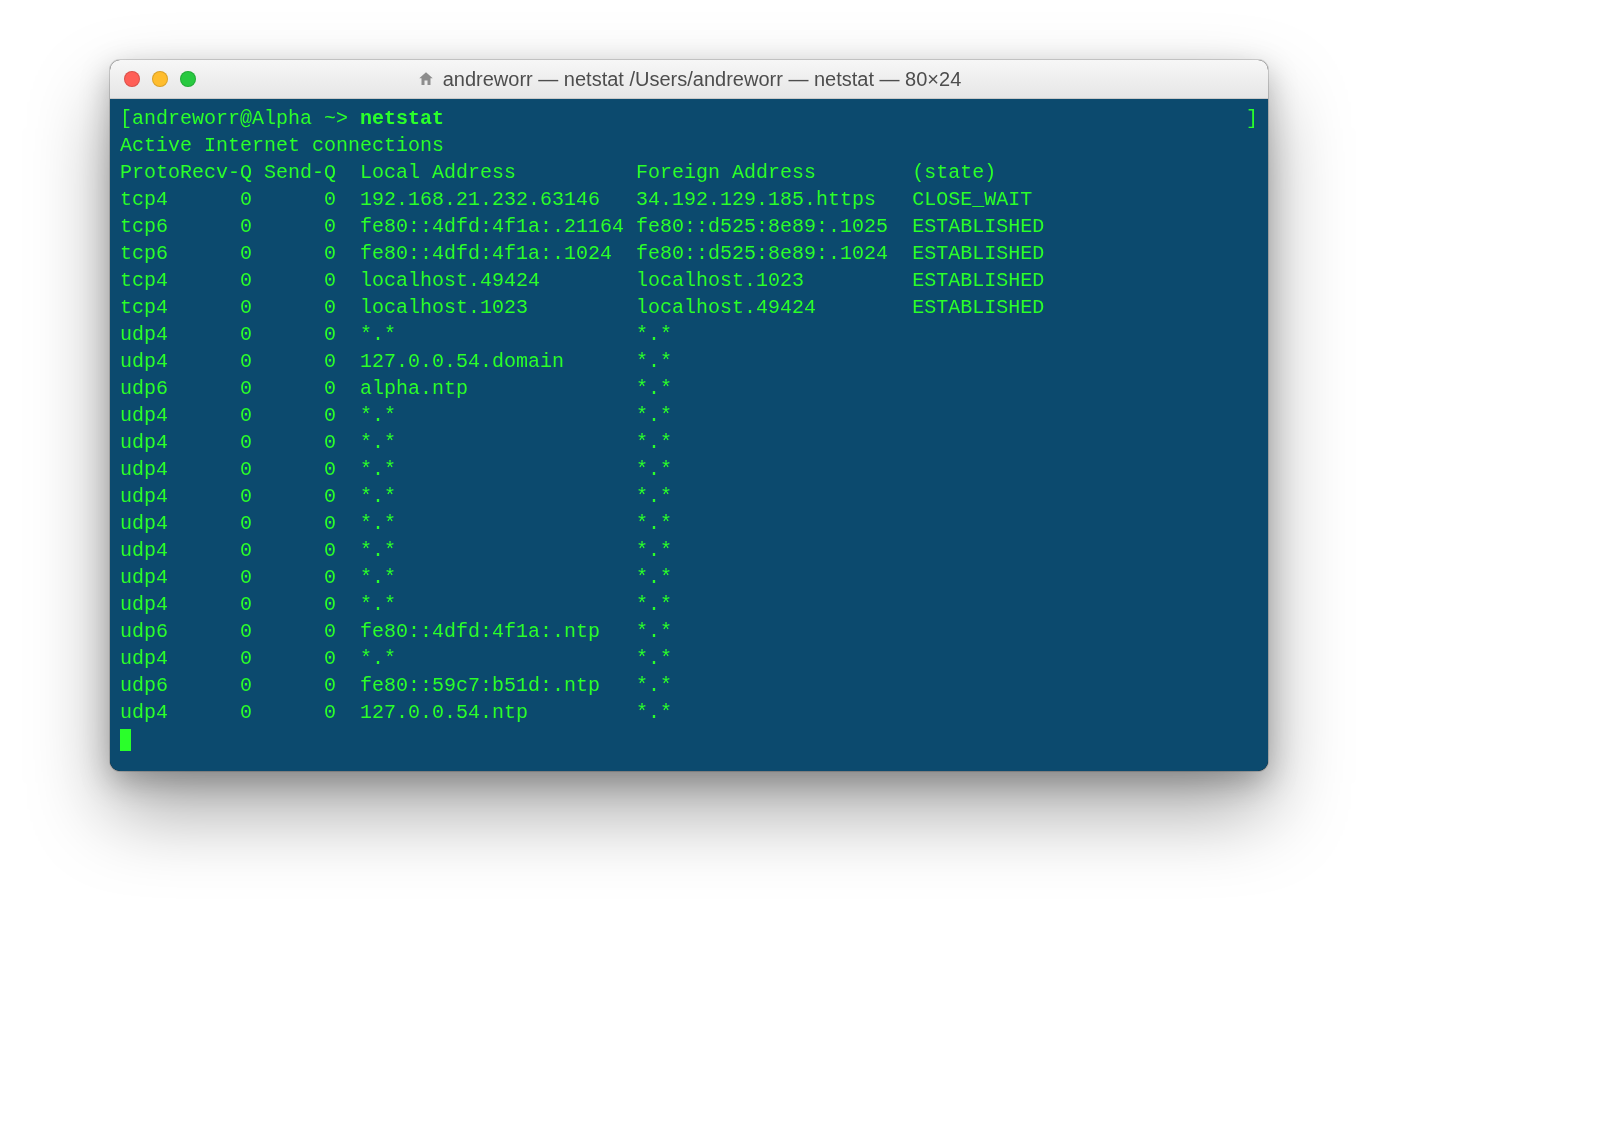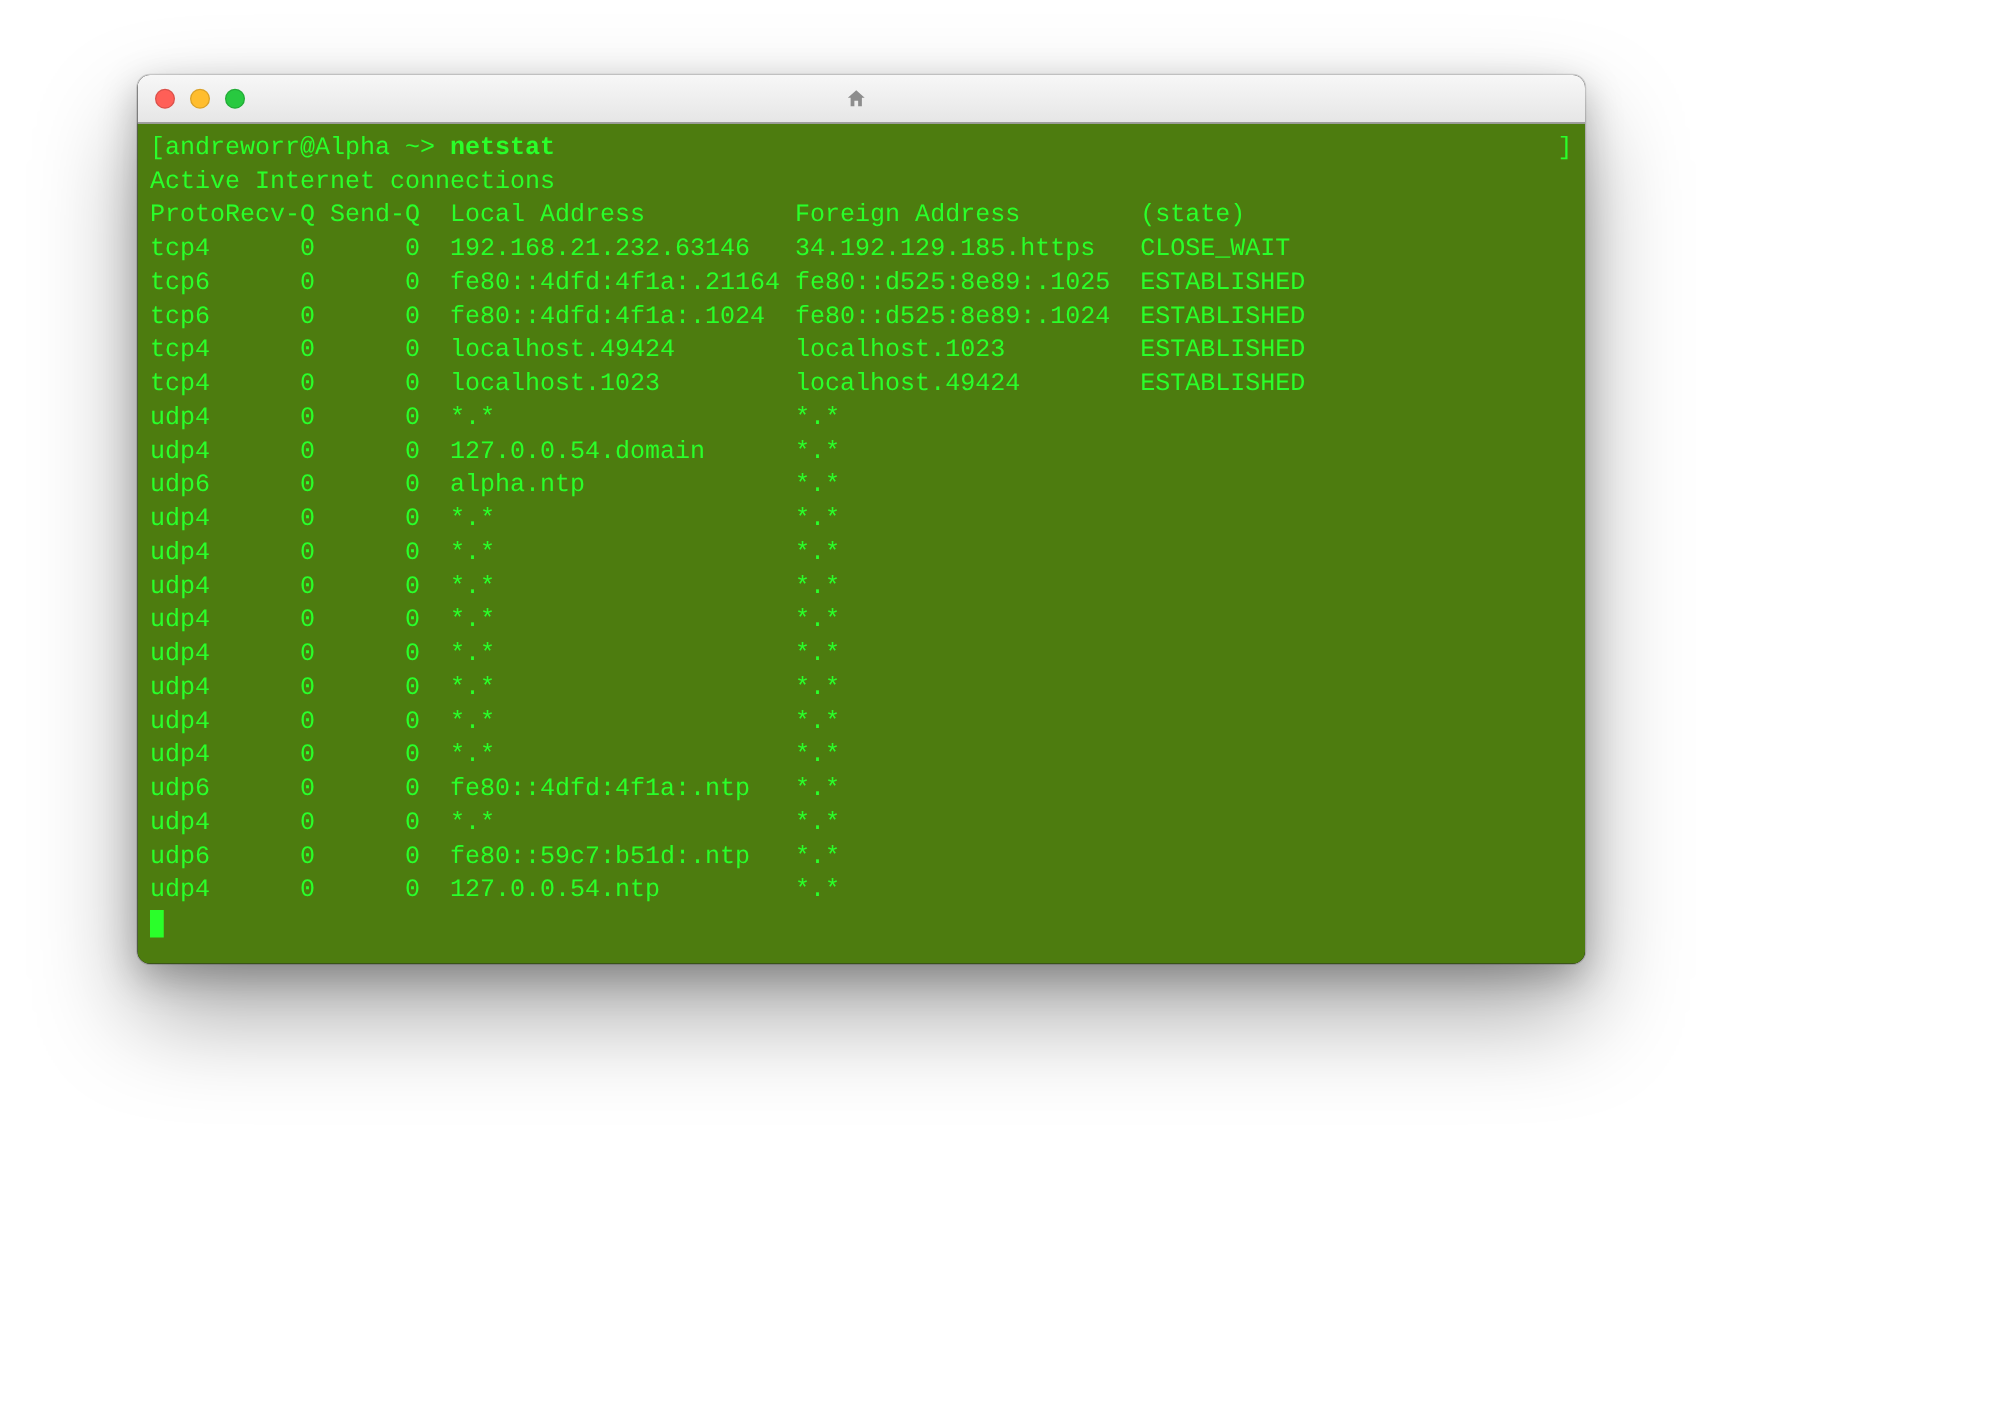--- a/index.html
+++ b/index.html
@@ -65,21 +65,21 @@
     color: #8d8d8d;
     margin-right: 8px;
   }
   .title-text {
     color: #4d4d4d;
     font-size: 20px;
     white-space: nowrap;
   }
 
   .terminal {
-    background: #4d7c0f;
+    background: #0c4a6e;
     color: #2aff2a;
     font-family: "Menlo", "Monaco", "Courier New", monospace;
     font-size: 20px;
     line-height: 27px;
     padding: 6px 10px 18px 10px;
     white-space: pre;
   }
   .bold { font-weight: bold; }
 
   .cursor {
@@ -99,19 +99,20 @@
     <div class="titlebar">
       <div class="traffic-lights">
         <div class="light close"></div>
         <div class="light min"></div>
         <div class="light max"></div>
       </div>
       <div class="title-wrap">
         <svg class="home-icon" viewBox="0 0 24 24" fill="currentColor">
           <path d="M12 3l9 8h-3v9h-4v-6H10v6H6v-9H3l9-8z"></path>
         </svg>
+        <span class="title-text">andreworr — netstat  /Users/andreworr — netstat — 80×24</span>
       </div>
     </div>
 
     <div class="terminal" id="terminal-body"><div style="display: flex; justify-content: space-between;"><span><span>[</span><span>andreworr@Alpha</span><span> ~&gt; </span><span class="bold">netstat</span></span><span>]</span></div><div>Active Internet connections</div><div>ProtoRecv-Q Send-Q  Local Address          Foreign Address        (state)</div><div>tcp4      0      0  192.168.21.232.63146   34.192.129.185.https   CLOSE_WAIT</div><div>tcp6      0      0  fe80::4dfd:4f1a:.21164 fe80::d525:8e89:.1025  ESTABLISHED</div><div>tcp6      0      0  fe80::4dfd:4f1a:.1024  fe80::d525:8e89:.1024  ESTABLISHED</div><div>tcp4      0      0  localhost.49424        localhost.1023         ESTABLISHED</div><div>tcp4      0      0  localhost.1023         localhost.49424        ESTABLISHED</div><div>udp4      0      0  *.*                    *.*                    </div><div>udp4      0      0  127.0.0.54.domain      *.*                    </div><div>udp6      0      0  alpha.ntp              *.*                    </div><div>udp4      0      0  *.*                    *.*                    </div><div>udp4      0      0  *.*                    *.*                    </div><div>udp4      0      0  *.*                    *.*                    </div><div>udp4      0      0  *.*                    *.*                    </div><div>udp4      0      0  *.*                    *.*                    </div><div>udp4      0      0  *.*                    *.*                    </div><div>udp4      0      0  *.*                    *.*                    </div><div>udp4      0      0  *.*                    *.*                    </div><div>udp6      0      0  fe80::4dfd:4f1a:.ntp   *.*                    </div><div>udp4      0      0  *.*                    *.*                    </div><div>udp6      0      0  fe80::59c7:b51d:.ntp   *.*                    </div><div>udp4      0      0  127.0.0.54.ntp         *.*                    </div><div><span class="cursor"></span></div></div>
 
   </div>
 </div>
 
 </body></html>

